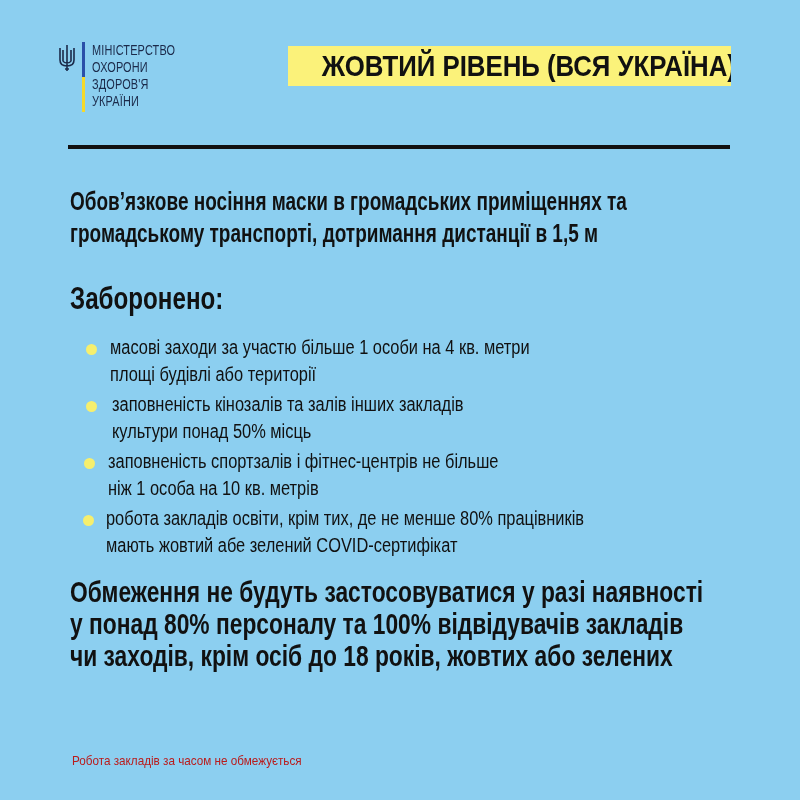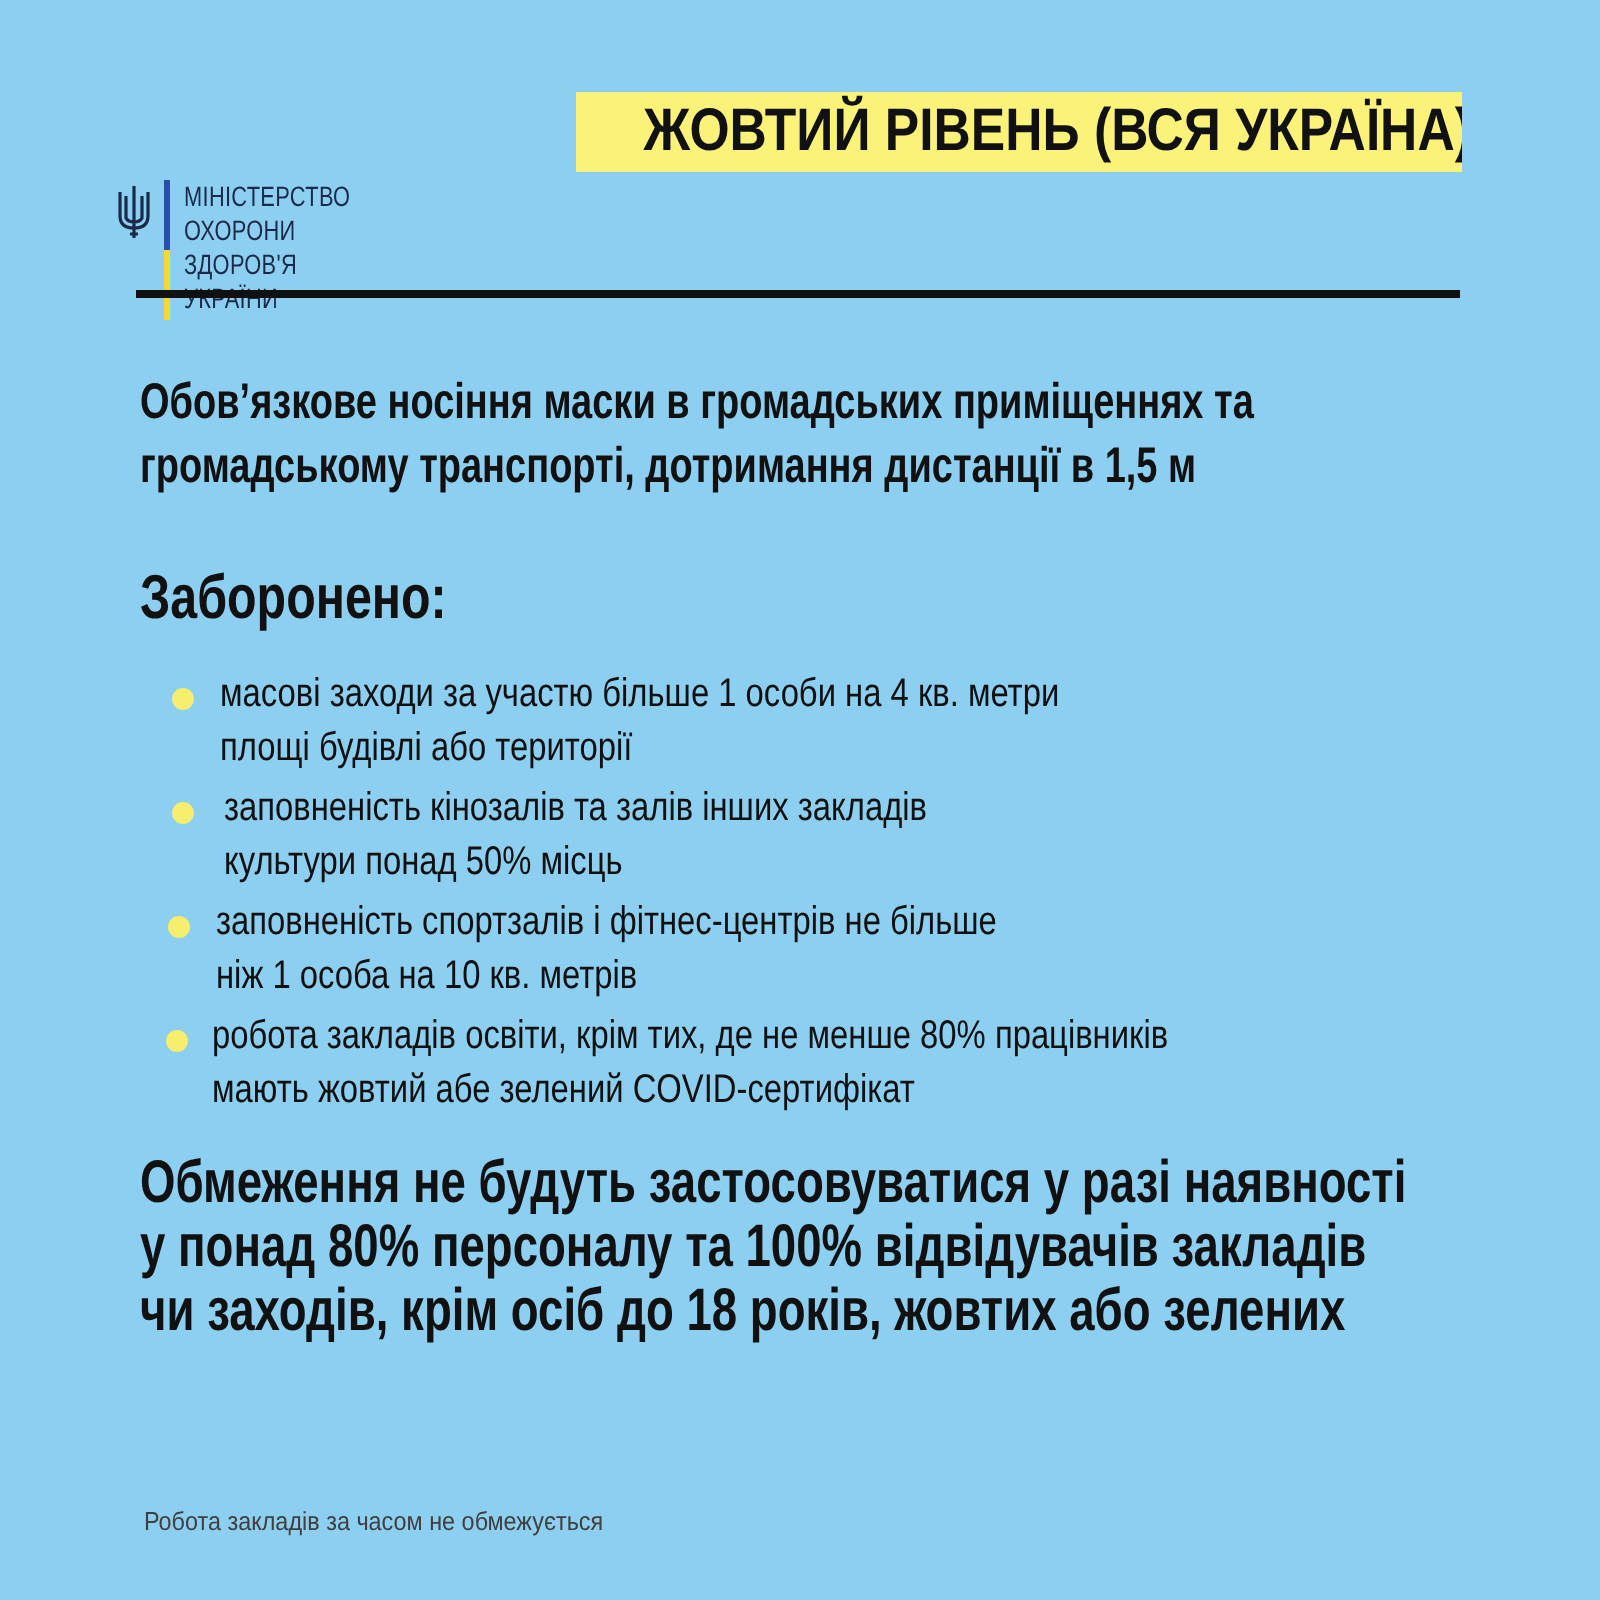--- a/index.html
+++ b/index.html
@@ -14,21 +14,20 @@
       overflow: hidden;
       font-family: "Liberation Sans", "DejaVu Sans", sans-serif;
       color: #111;
     }
     .logo {
       position: absolute;
       left: 58px;
       top: 42px;
       display: flex;
       align-items: flex-start;
-      margin-top: 48px;
     }
     .trident {
       width: 18px;
       height: 28px;
       margin-right: 6px;
       margin-top: 2px;
     }
     .flagbar {
       width: 3px;
       height: 70px;
@@ -141,21 +140,21 @@
       font-weight: bold;
       line-height: 32px;
     }
     .restrictions .narrow { transform: scaleX(0.76); }
 
     .footnote {
       position: absolute;
       left: 72px;
       top: 753px;
       font-size: 13px;
-      color: #404040;
+      color: #b91c1c;
     }
     .footnote .narrow { transform: scaleX(0.9); }
   </style>
 </head>
 <body>
 
 <div class="logo">
   <svg class="trident" viewBox="0 0 18 28">
     <path d="M9 1 L9 22 M2 4 L2 16 Q2 22 9 22 Q16 22 16 16 L16 4 M5 6 L5 17 Q6 19 9 19 M13 6 L13 17 Q12 19 9 19 M9 22 L9 27 M7 25 L11 25" stroke="#1b2a4a" stroke-width="1.6" fill="none"></path>
   </svg>

